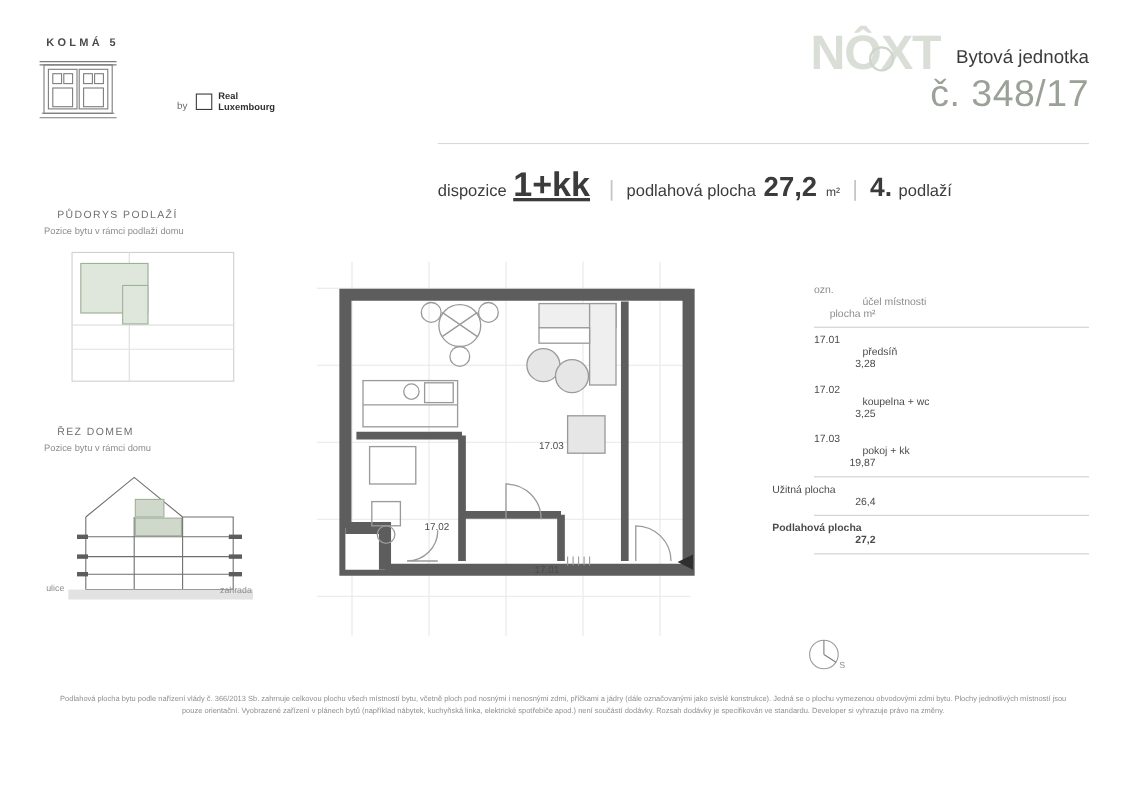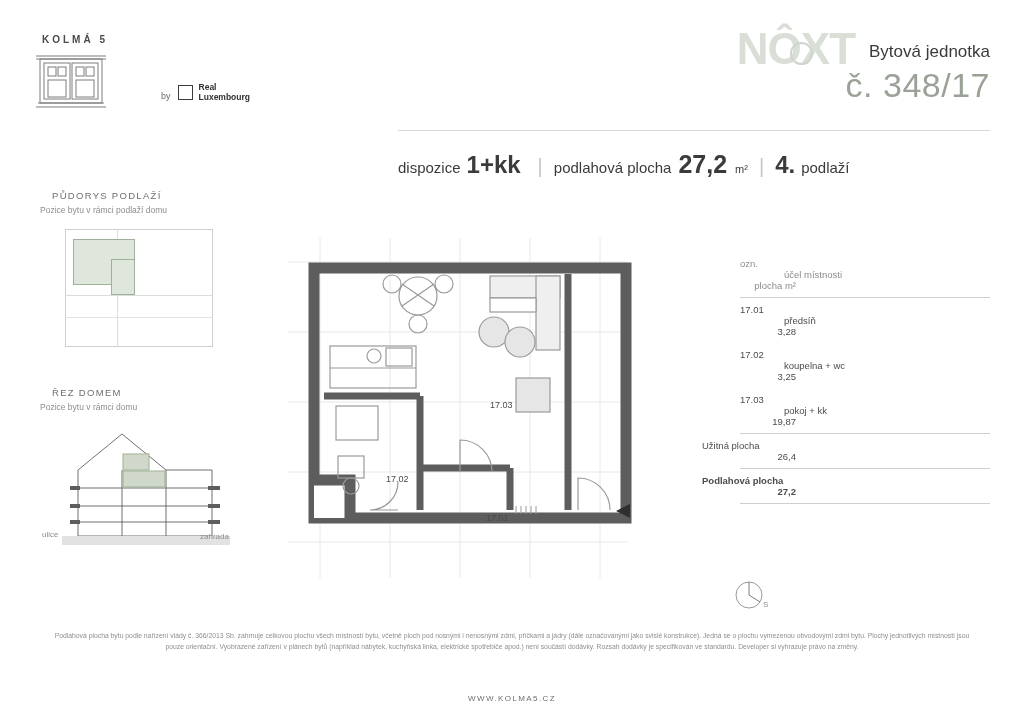--- a/index.html
+++ b/index.html
@@ -18,21 +18,21 @@
 
   .next-wrap{position:absolute;right:34px;top:28px;text-align:right;}
   .next-row{display:flex;align-items:flex-start;justify-content:flex-end;gap:14px;}
   .next-logo{position:relative;font-size:44px;font-weight:700;letter-spacing:-1px;color:#d9ded7;line-height:0.95;}
   .next-logo .ring{position:absolute;left:53px;top:14px;width:19px;height:19px;border:2.5px solid #cfd5cc;border-radius:50%;}
   .unit-label{font-size:17px;color:#3b3b3b;padding-top:14px;}
   .unit-no{font-size:34px;color:#9aa196;text-align:right;margin-top:-4px;letter-spacing:0.5px;}
 
   .divider{position:absolute;left:398px;top:130px;width:592px;height:1px;background:#d8d8d8;}
   .specs{position:absolute;left:398px;top:150px;width:600px;display:flex;align-items:baseline;font-size:15px;color:#3b3b3b;}
-  .specs .big{font-size:24px;font-weight:700;margin:0 6px;}
+  .specs .big{font-size:31px;font-weight:700;margin:0 6px;text-decoration:underline;}
   .specs .mid{font-size:25px;font-weight:700;margin:0 5px 0 7px;}
   .specs .sup{font-size:11px;margin-left:3px;}
   .specs .vbar{color:#c6c6c6;margin:0 11px;font-size:20px;font-weight:300;}
   .specs .pl{font-size:24px;font-weight:700;margin-right:6px;}
 
   
   .lcol{position:absolute;left:40px;top:190px;width:250px;}
   .sec-title{font-size:9.5px;letter-spacing:1.3px;color:#6f6f6f;text-transform:uppercase;padding-left:12px;}
   .sec-sub{font-size:8.5px;color:#8d8d8d;margin-top:4px;}
   .mini-plan{position:relative;width:148px;height:118px;margin:14px 0 0 25px;}
@@ -293,15 +293,14 @@
 
   <div class="north">
     <svg width="40" height="40" viewBox="0 0 40 40">
       <circle cx="17" cy="17" r="13" fill="none" stroke="#9a9a9a" stroke-width="1"></circle>
       <path d="M17 17 L17 4 M17 17 L28 24" stroke="#7d7d7d" stroke-width="1" fill="none"></path>
     </svg>
     <div class="nlab">S</div>
   </div>
 
   <div class="fnote">Podlahová plocha bytu podle nařízení vlády č. 366/2013 Sb. zahrnuje celkovou plochu všech místností bytu, včetně ploch pod nosnými i nenosnými zdmi, příčkami a jádry (dále označovanými jako svislé konstrukce). Jedná se o plochu vymezenou obvodovými zdmi bytu. Plochy jednotlivých místností jsou pouze orientační. Vyobrazené zařízení v plánech bytů (například nábytek, kuchyňská linka, elektrické spotřebiče apod.) není součástí dodávky. Rozsah dodávky je specifikován ve standardu. Developer si vyhrazuje právo na změny.</div>
-  <div class="fweb">WWW.KOLMA5.CZ</div>
 
 </div>
 
 </body></html>

